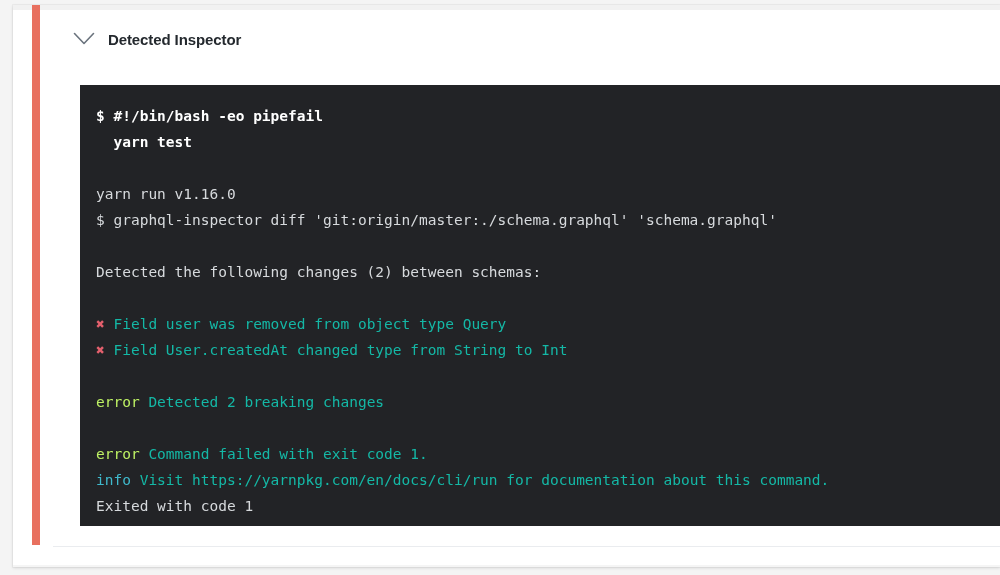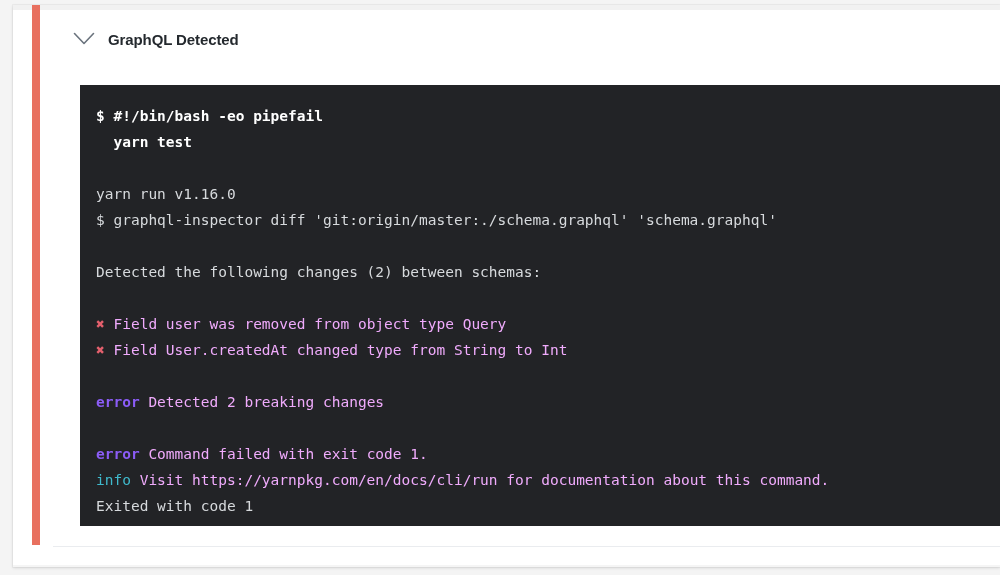--- a/index.html
+++ b/index.html
@@ -117,24 +117,24 @@
 
   .log-line.blank {
     height: 26px;
   }
 
   .log-line.bold {
     font-weight: bold;
     color: #ffffff;
   }
 
-  .tok-error { color: #8b5cf6; font-weight: bold; }
+  .tok-error { color: #bef264; }
   .tok-info  { color: #3fb9cc; text-align: right; }
   .tok-x     { color: #e4606d; font-weight: bold; }
-  .tok-plain { color: #f0abfc; }
+  .tok-plain { color: #14b8a6; }
 
   
   .footer-rule {
     position: absolute;
     left: 40px;
     top: 541px;
     width: 947px;
     height: 1px;
     background: #eaecef;
   }
@@ -167,21 +167,21 @@
     <div class="card-top-rule"></div>
 
     <div class="status-stripe"></div>
 
     <div class="check-header">
       <div class="chevron-btn">
         <svg width="22" height="14" viewBox="0 0 22 14" fill="none" aria-hidden="true">
           <path d="M1.5 1.5 L11 11.5 L20.5 1.5" stroke="#6a737d" stroke-width="1.6" stroke-linecap="round" stroke-linejoin="round" fill="none"></path>
         </svg>
       </div>
-      <div class="check-title">GraphQL Detected</div>
+      <div class="check-title">Detected Inspector</div>
     </div>
 
     <div class="log-block">
       <div class="log-inner" id="log-inner"><div class="log-line bold">$ #!/bin/bash -eo pipefail</div><div class="log-line bold">  yarn test</div><div class="log-line blank">&nbsp;</div><div class="log-line">yarn run v1.16.0</div><div class="log-line">$ graphql-inspector diff 'git:origin/master:./schema.graphql' 'schema.graphql'</div><div class="log-line blank">&nbsp;</div><div class="log-line">Detected the following changes (2) between schemas:</div><div class="log-line blank">&nbsp;</div><div class="log-line"><span class="tok-x">✖</span><span class="tok-plain"> Field user was removed from object type Query</span></div><div class="log-line"><span class="tok-x">✖</span><span class="tok-plain"> Field User.createdAt changed type from String to Int</span></div><div class="log-line blank">&nbsp;</div><div class="log-line"><span class="tok-error">error</span><span class="tok-plain"> Detected 2 breaking changes</span></div><div class="log-line blank">&nbsp;</div><div class="log-line"><span class="tok-error">error</span><span class="tok-plain"> Command failed with exit code 1.</span></div><div class="log-line"><span class="tok-info">info</span><span class="tok-plain"> Visit https://yarnpkg.com/en/docs/cli/run for documentation about this command.</span></div><div class="log-line">Exited with code 1</div></div>
     </div>
 
     <div class="footer-rule"></div>
     <div class="footer-area"></div>
     <div class="card-bottom-shade"></div>
 

